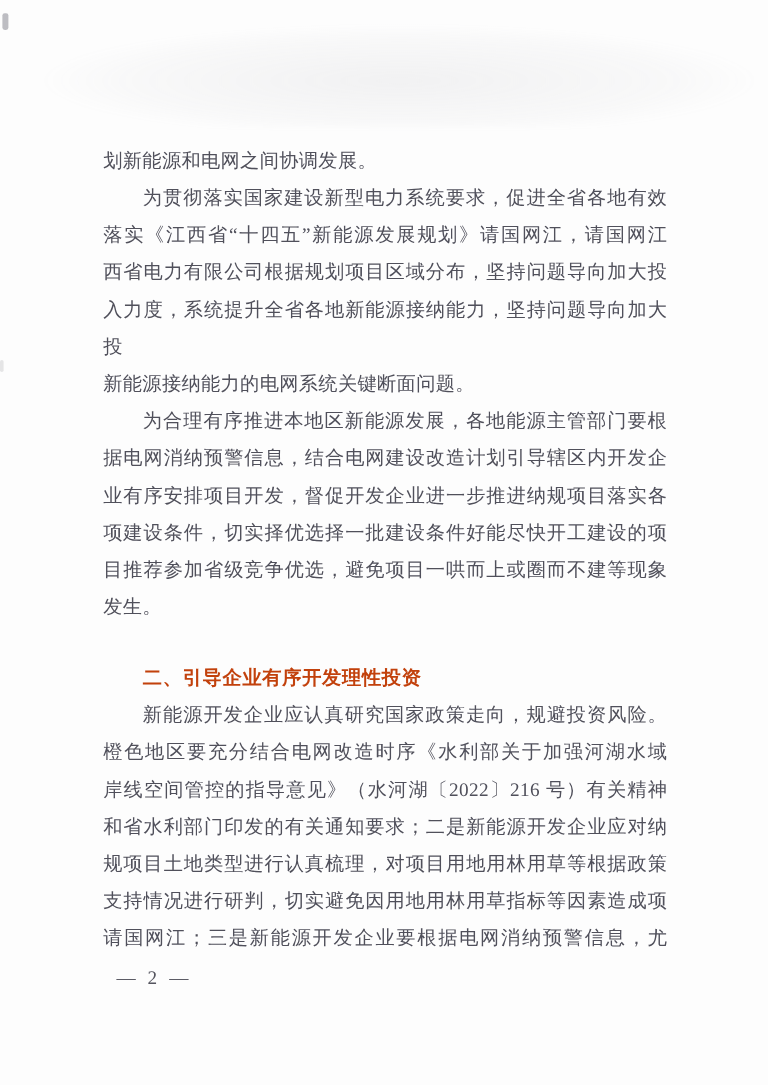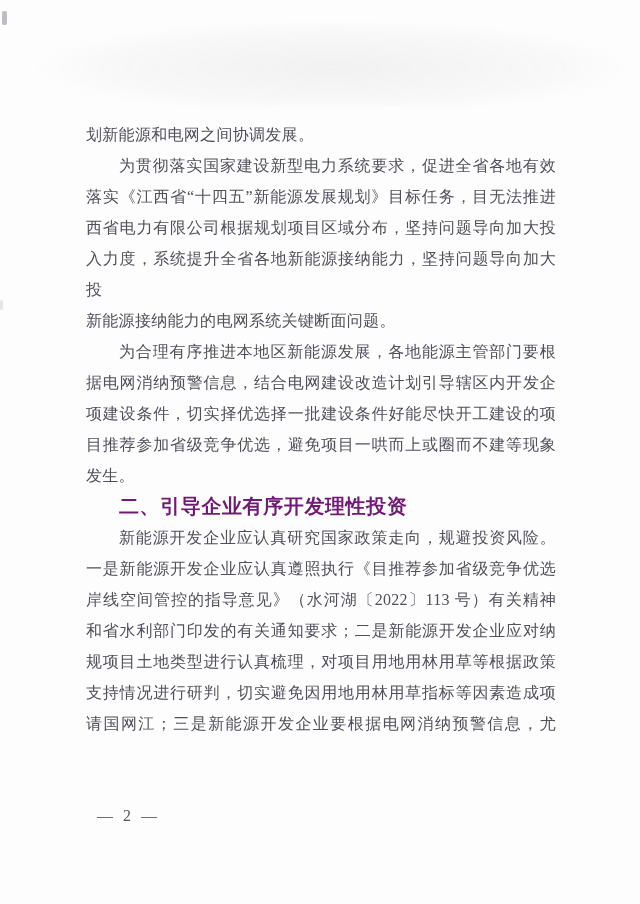--- a/index.html
+++ b/index.html
@@ -70,24 +70,25 @@
     text-align: justify;
     text-align-last: justify;
   }
   .indent {
     text-indent: 33px;
     font-family: Liberation Serif, serif;
   }
   .heading {
     font-family: "Liberation Sans", "DejaVu Sans", sans-serif;
     font-weight: 700;
-    font-size: 20px;
+    font-size: 16px;
     line-height: 31px;
     letter-spacing: 0.6px;
-    color: #701a75;
+    color: #c2410c;
+    margin-top: 28px;
   }
   .page-number {
     position: absolute;
     left: 97px;
     top: 805px;
     font-size: 16px;
     line-height: 21px;
     letter-spacing: 3px;
     color: #55555f;
   }
@@ -96,33 +97,34 @@
 <body>
 
 <div class="page">
   <div class="scan-smudge"></div>
   <div class="speck-a"></div>
   <div class="speck-b"></div>
 
   <main class="doc-body">
       <div class="line">划新能源和电网之间协调发展。</div>
       <div class="line indent just">为贯彻落实国家建设新型电力系统要求，促进全省各地有效</div>
-      <div class="line just">落实《江西省“十四五”新能源发展规划》目标任务，目无法推进</div>
+      <div class="line just">落实《江西省“十四五”新能源发展规划》请国网江，请国网江</div>
       <div class="line just">西省电力有限公司根据规划项目区域分布，坚持问题导向加大投</div>
       <div class="line just">入力度，系统提升全省各地新能源接纳能力，坚持问题导向加大投</div>
       <div class="line">新能源接纳能力的电网系统关键断面问题。</div>
       <div class="line indent just">为合理有序推进本地区新能源发展，各地能源主管部门要根</div>
       <div class="line just">据电网消纳预警信息，结合电网建设改造计划引导辖区内开发企</div>
+      <div class="line just">业有序安排项目开发，督促开发企业进一步推进纳规项目落实各</div>
       <div class="line just">项建设条件，切实择优选择一批建设条件好能尽快开工建设的项</div>
       <div class="line just">目推荐参加省级竞争优选，避免项目一哄而上或圈而不建等现象</div>
       <div class="line">发生。</div>
       <div class="heading indent">二、引导企业有序开发理性投资</div>
       <div class="line indent just">新能源开发企业应认真研究国家政策走向，规避投资风险。</div>
-      <div class="line just">一是新能源开发企业应认真遵照执行《目推荐参加省级竞争优选</div>
-      <div class="line just">岸线空间管控的指导意见》（水河湖〔2022〕113 号）有关精神</div>
+      <div class="line just">橙色地区要充分结合电网改造时序《水利部关于加强河湖水域</div>
+      <div class="line just">岸线空间管控的指导意见》（水河湖〔2022〕216 号）有关精神</div>
       <div class="line just">和省水利部门印发的有关通知要求；二是新能源开发企业应对纳</div>
       <div class="line just">规项目土地类型进行认真梳理，对项目用地用林用草等根据政策</div>
       <div class="line just">支持情况进行研判，切实避免因用地用林用草指标等因素造成项</div>
       <div class="line just">请国网江；三是新能源开发企业要根据电网消纳预警信息，尤</div>
     </main>
 
   <div class="page-number">— 2 —</div>
 </div>
 
 </body></html>

